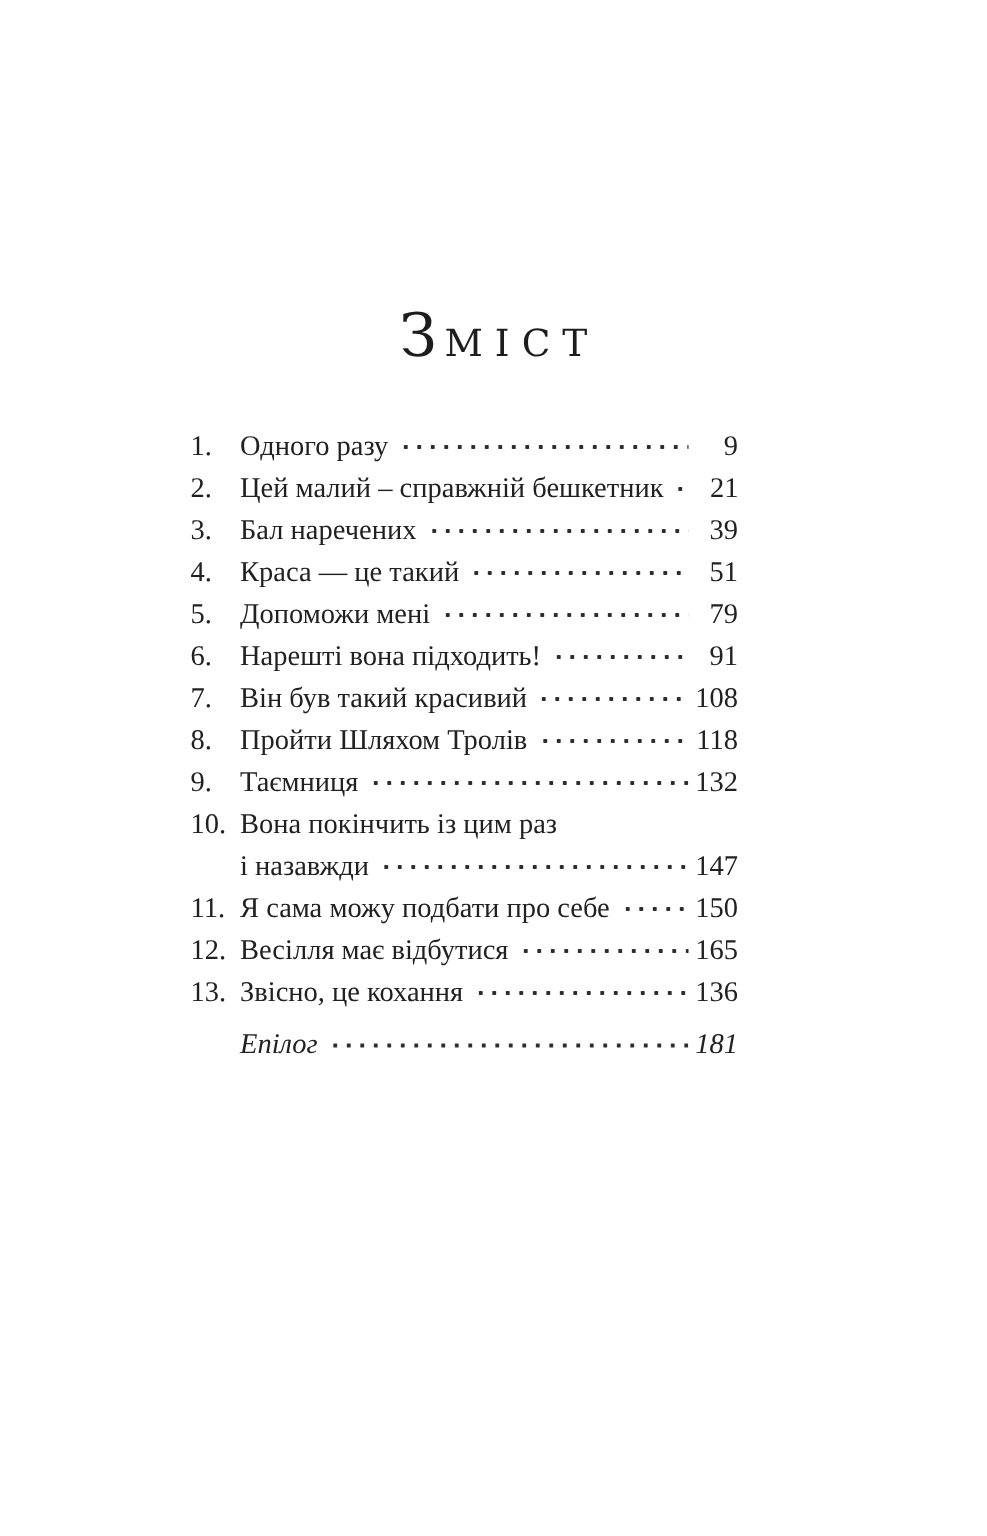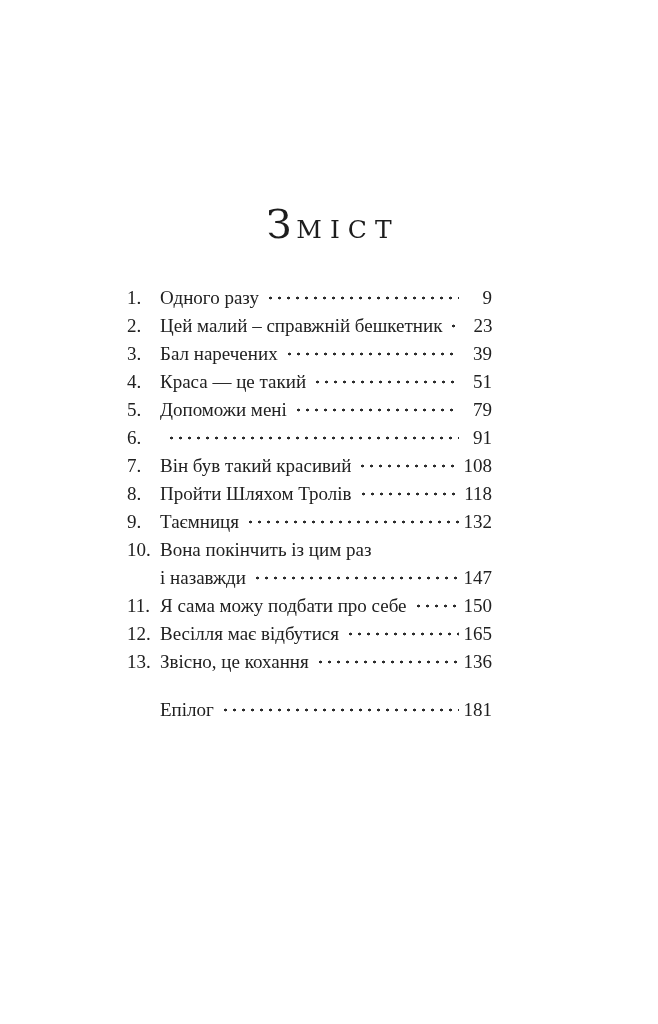--- a/index.html
+++ b/index.html
@@ -47,21 +47,22 @@
     padding: 0 166px 0 127px;
     font-size: 19px;
     line-height: 28px;
     color: #212121;
   }
   .toc-entry {
     display: flex;
     align-items: flex-start;
   }
   .toc-entry.epilogue {
-    margin-top: 20px;
+    margin-top: 7px;
+    font-style: italic;
   }
   .chapter-num {
     flex: 0 0 33px;
     width: 33px;
   }
   .entry-body {
     flex: 1 1 auto;
     min-width: 0;
   }
   .wrap-line {
@@ -113,21 +114,21 @@
     </span>
   </li>
 
   <li class="toc-entry">
     <span class="chapter-num">2.</span>
     <span class="entry-body">
 
       <span class="dotline">
         <span class="chapter-title">Цей малий – справжній бешкетник</span>
         <span class="dot-leader"></span>
-        <span class="page-num">23</span>
+        <span class="page-num">21</span>
       </span>
     </span>
   </li>
 
   <li class="toc-entry">
     <span class="chapter-num">3.</span>
     <span class="entry-body">
 
       <span class="dotline">
         <span class="chapter-title">Бал наречених</span>
@@ -159,20 +160,21 @@
         <span class="page-num">79</span>
       </span>
     </span>
   </li>
 
   <li class="toc-entry">
     <span class="chapter-num">6.</span>
     <span class="entry-body">
 
       <span class="dotline">
+        <span class="chapter-title">Нарешті вона підходить!</span>
         <span class="dot-leader"></span>
         <span class="page-num">91</span>
       </span>
     </span>
   </li>
 
   <li class="toc-entry">
     <span class="chapter-num">7.</span>
     <span class="entry-body">
 

